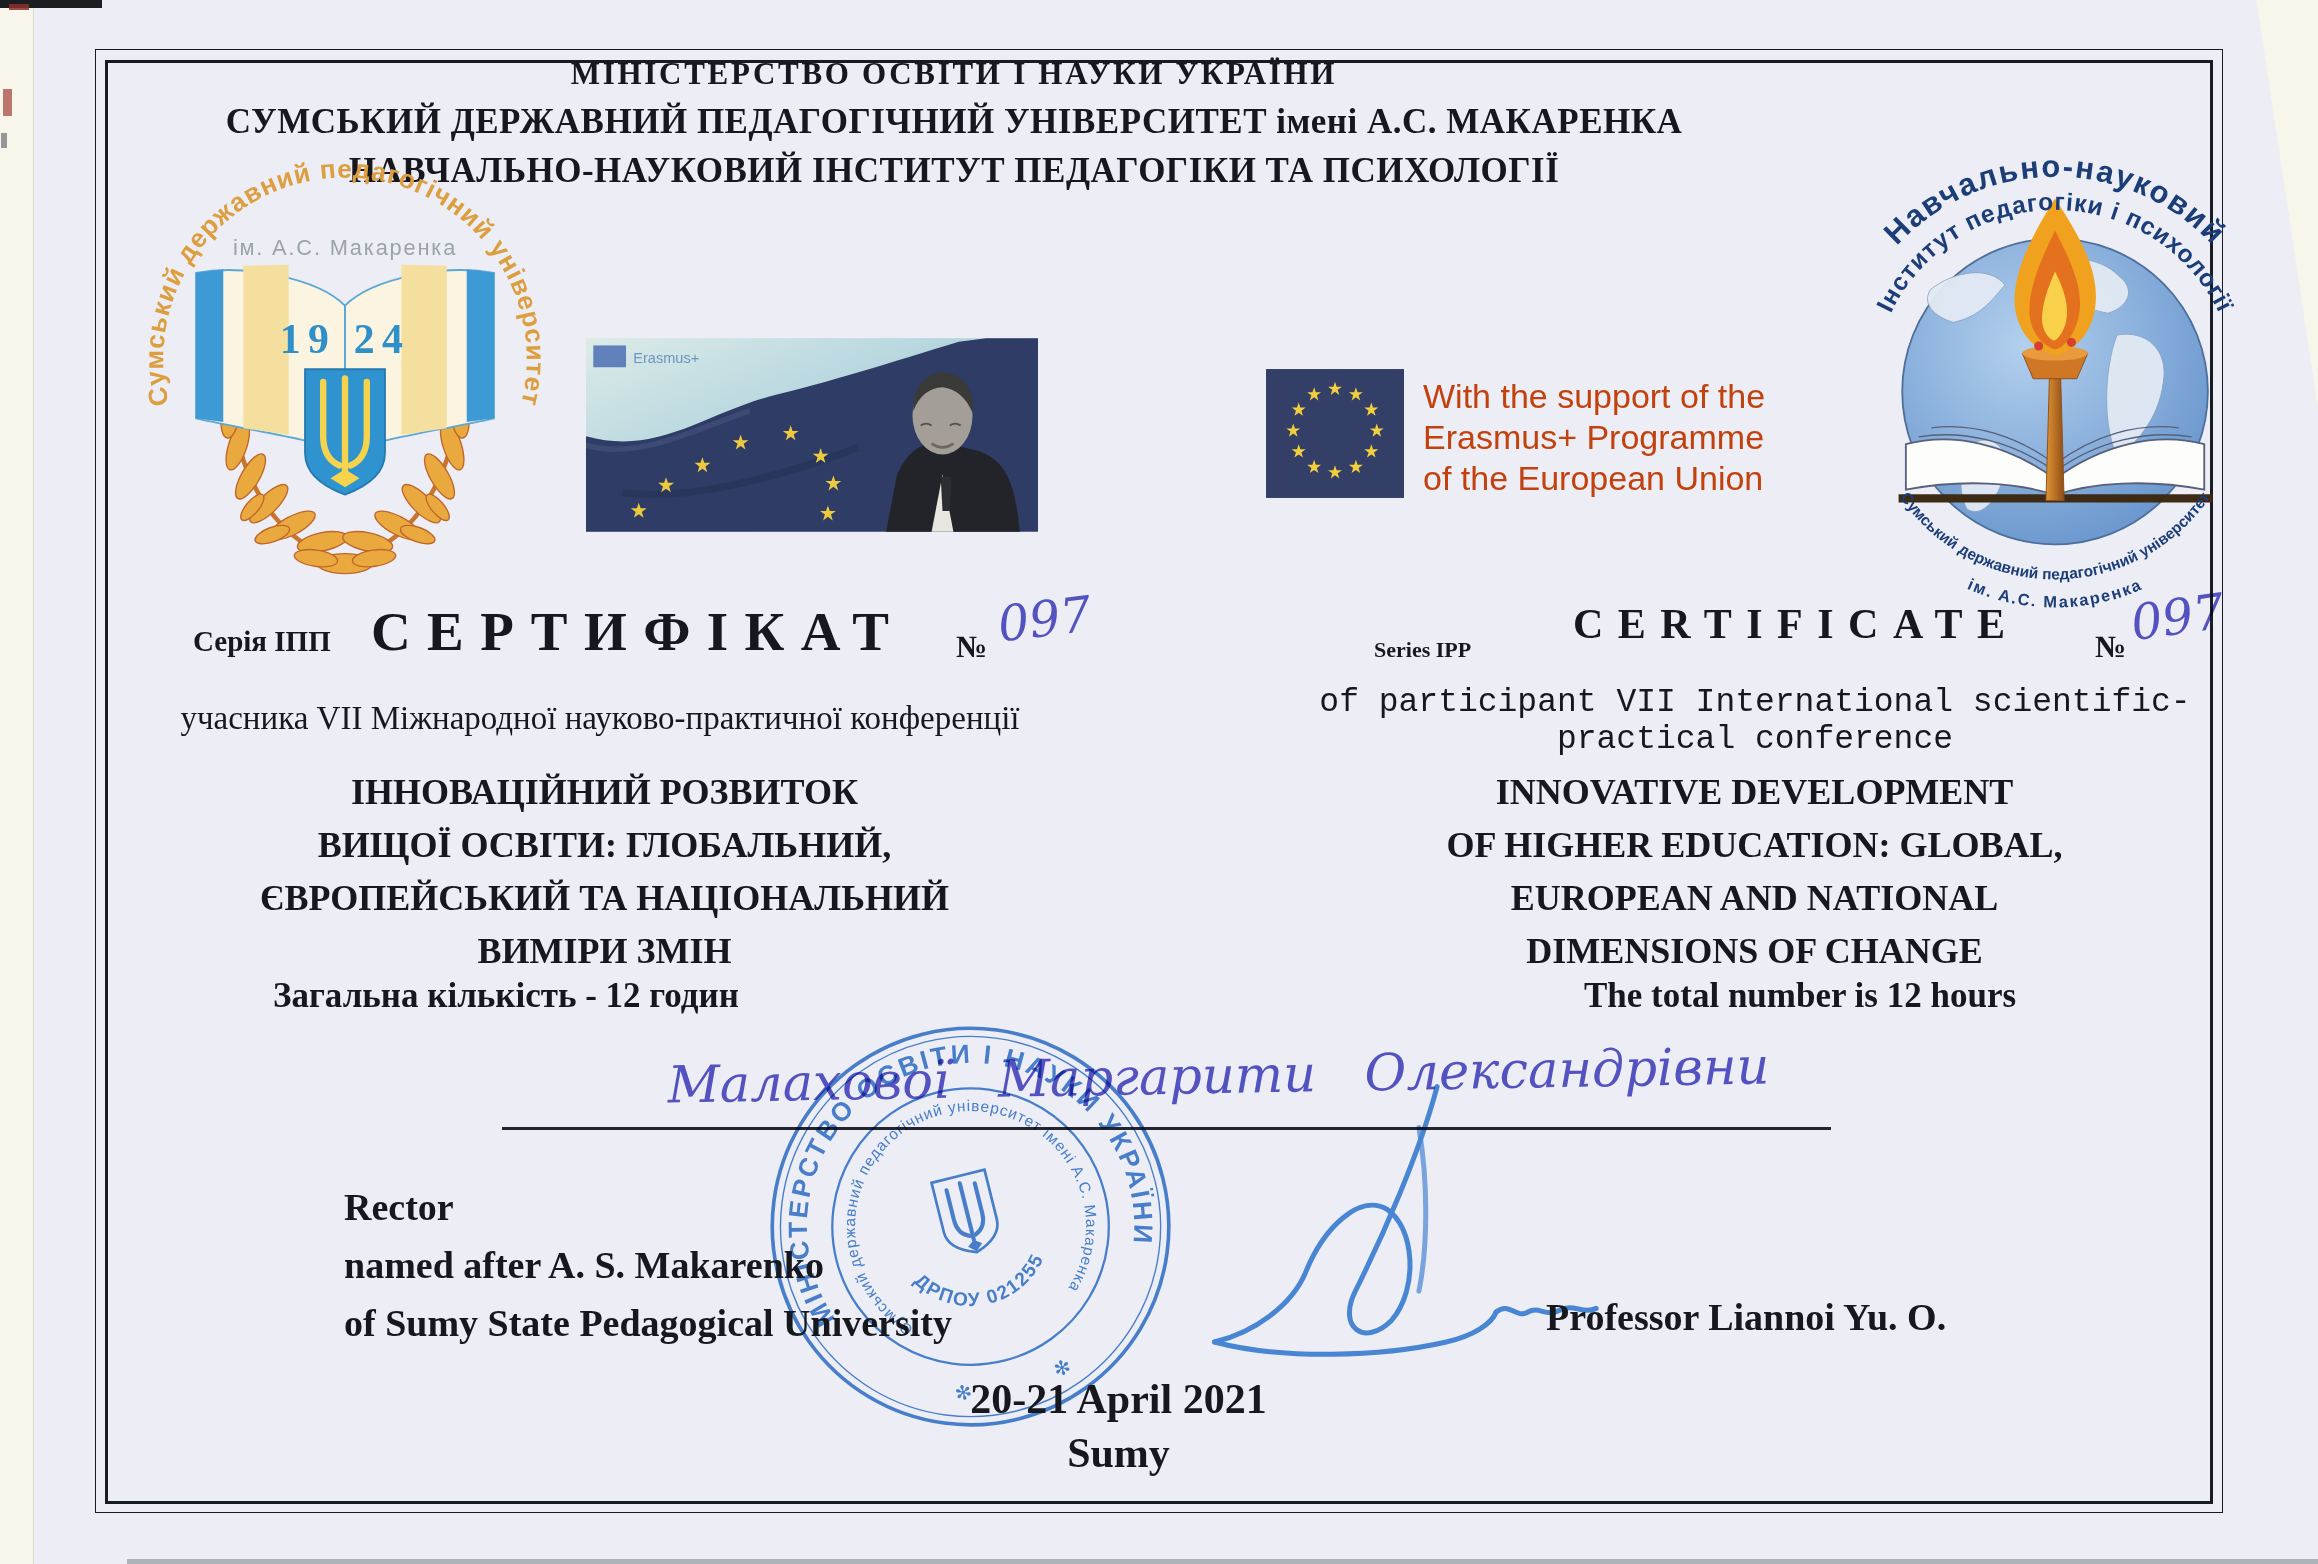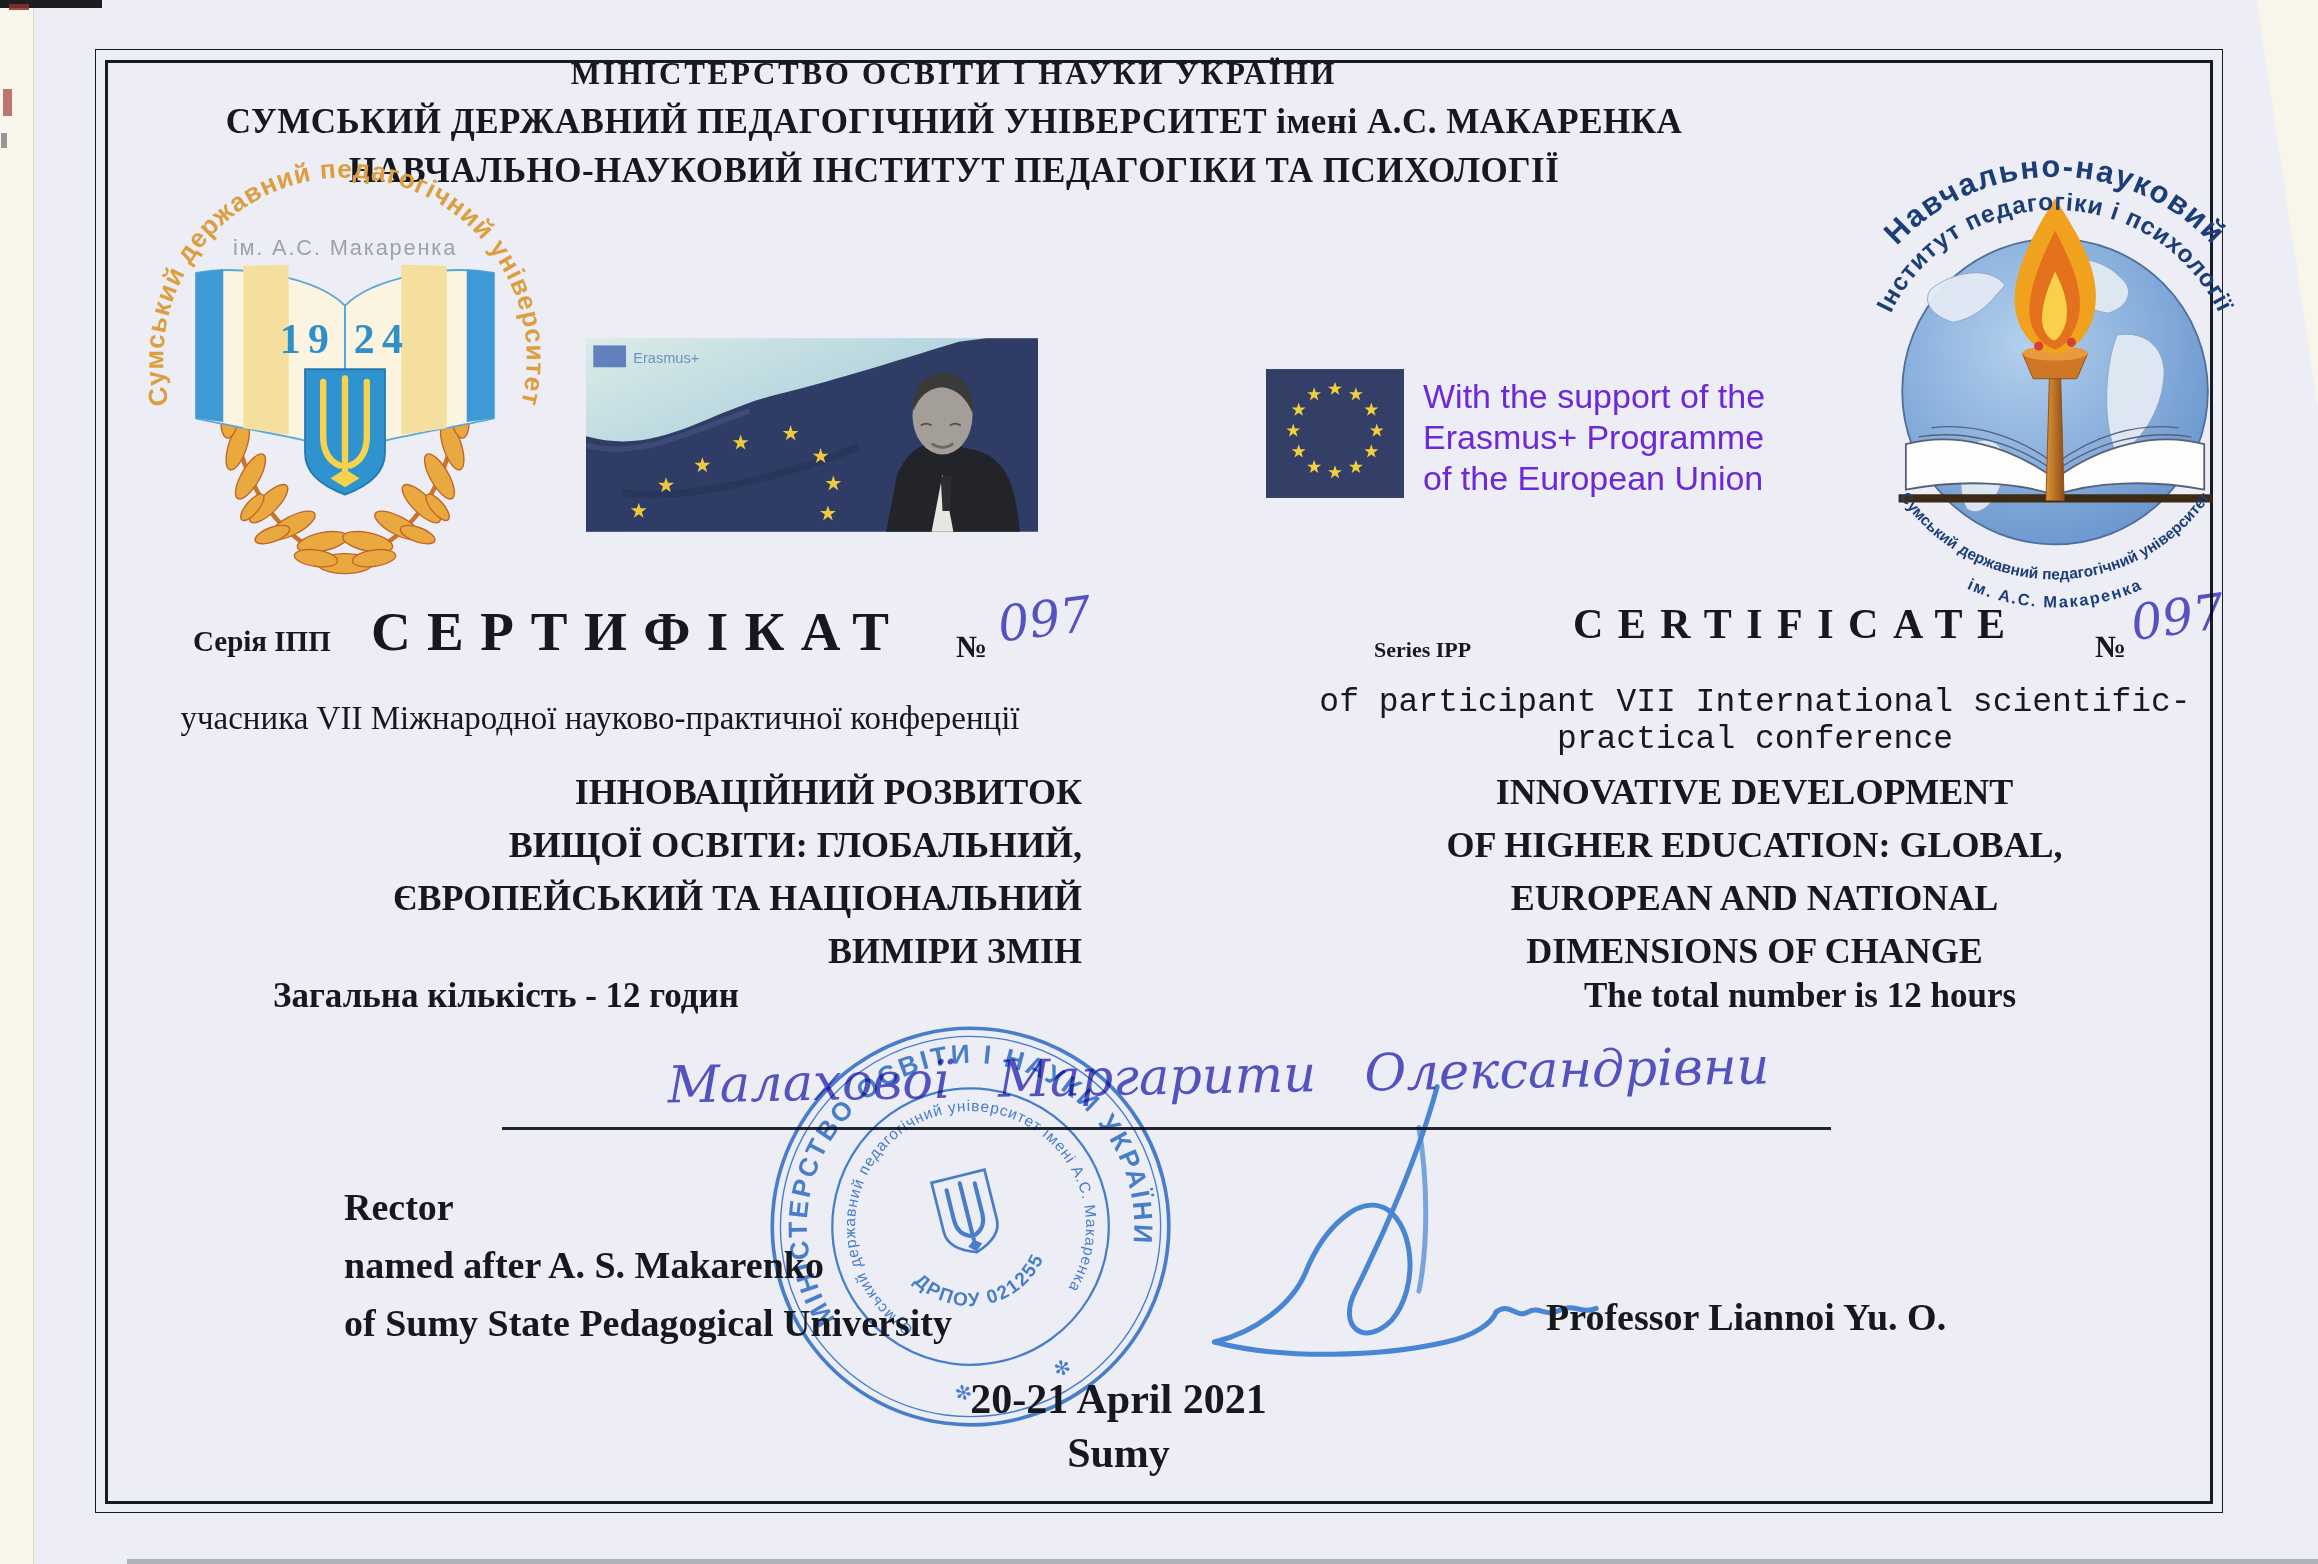--- a/index.html
+++ b/index.html
@@ -156,21 +156,21 @@
       <use href="#star-eu" transform="translate(99,108) scale(1.15)"></use>
       <use href="#star-eu" transform="translate(76,114) scale(1.15)"></use>
       <use href="#star-eu" transform="translate(53,108) scale(1.15)"></use>
       <use href="#star-eu" transform="translate(36,91) scale(1.15)"></use>
       <use href="#star-eu" transform="translate(30,68) scale(1.15)"></use>
       <use href="#star-eu" transform="translate(36,45) scale(1.15)"></use>
       <use href="#star-eu" transform="translate(53,28) scale(1.15)"></use>
     </svg>
   </div>
 
-  <div class="abs sans" style="left:1423px;top:376px;width:473px;font-size:34px;line-height:41px;color:#6d28d9;font-weight:500;">
+  <div class="abs sans" style="left:1423px;top:376px;width:473px;font-size:34px;line-height:41px;color:#c2410c;font-weight:500;">
     <div>With the support of the</div>
     <div>Erasmus+ Programme</div>
     <div>of the European Union</div>
   </div>
 
   <div class="abs" style="left:1844px;top:144px;width:423px;height:464px;">
     <svg width="423" height="464" viewBox="0 0 465 510">
       <defs>
         <radialGradient id="ocean" cx=".4" cy=".35" r=".8">
           <stop offset="0" stop-color="#b3d0ee"></stop>
@@ -236,21 +236,21 @@
   <div class="abs hand multiply" style="left:998px;top:591px;font-size:49px;transform:rotate(-7deg);">097</div>
 
   <div class="abs serif b" style="left:1374px;top:625px;font-size:22px;margin-top:12px;">Series IPP</div>
   <div class="abs serif b" style="left:1573px;top:600px;font-size:42px;letter-spacing:14.5px;">CERTIFICATE</div>
   <div class="abs serif b" style="left:2095px;top:629px;font-size:31px;">№</div>
   <div class="abs hand multiply" style="left:2131px;top:589px;font-size:49px;transform:rotate(-8deg);">097</div>
 
   <div class="abs ctr serif" style="left:91px;top:684px;width:1018px;font-size:33px;margin-top:16px;">учасника VII Міжнародної науково-практичної конференції</div>
   <div class="abs ctr serif" style="left:1264px;top:684px;width:982px;font-size:33px;font-family:Liberation Mono, monospace;">of participant VII International scientific-practical conference</div>
 
-  <div class="abs ctr serif b" style="left:127px;top:766px;width:955px;font-size:36px;line-height:53px;text-align:right;">
+  <div class="abs ctr serif b" style="left:127px;top:766px;width:955px;font-size:36px;line-height:53px;">
     <div>ІННОВАЦІЙНИЙ РОЗВИТОК</div>
     <div>ВИЩОЇ ОСВІТИ: ГЛОБАЛЬНИЙ,</div>
     <div>ЄВРОПЕЙСЬКИЙ ТА НАЦІОНАЛЬНИЙ</div>
     <div>ВИМІРИ ЗМІН</div>
   </div>
   <div class="abs ctr serif b" style="left:1291px;top:766px;width:927px;font-size:36px;line-height:53px;">
     <div>INNOVATIVE DEVELOPMENT</div>
     <div>OF HIGHER EDUCATION: GLOBAL,</div>
     <div>EUROPEAN AND NATIONAL</div>
     <div>DIMENSIONS OF CHANGE</div>

